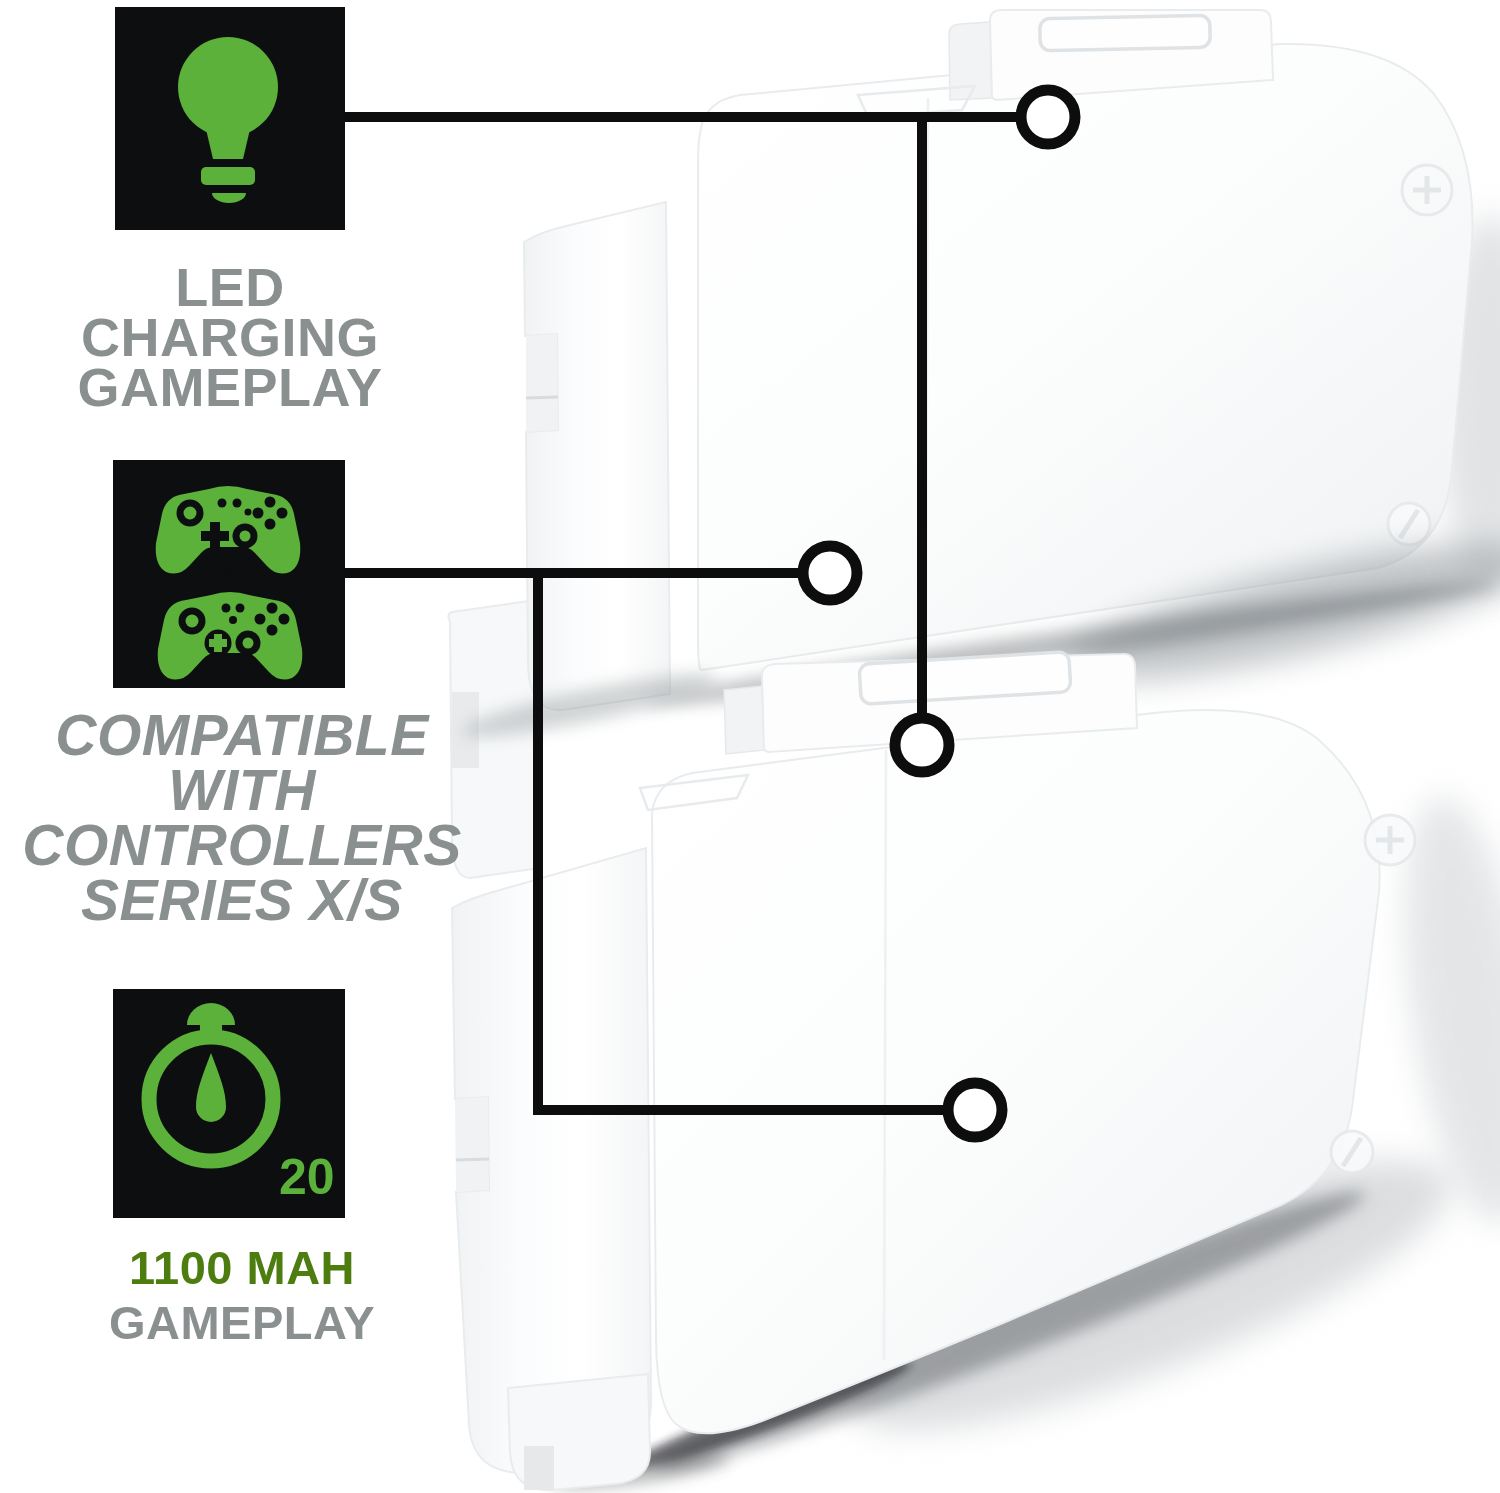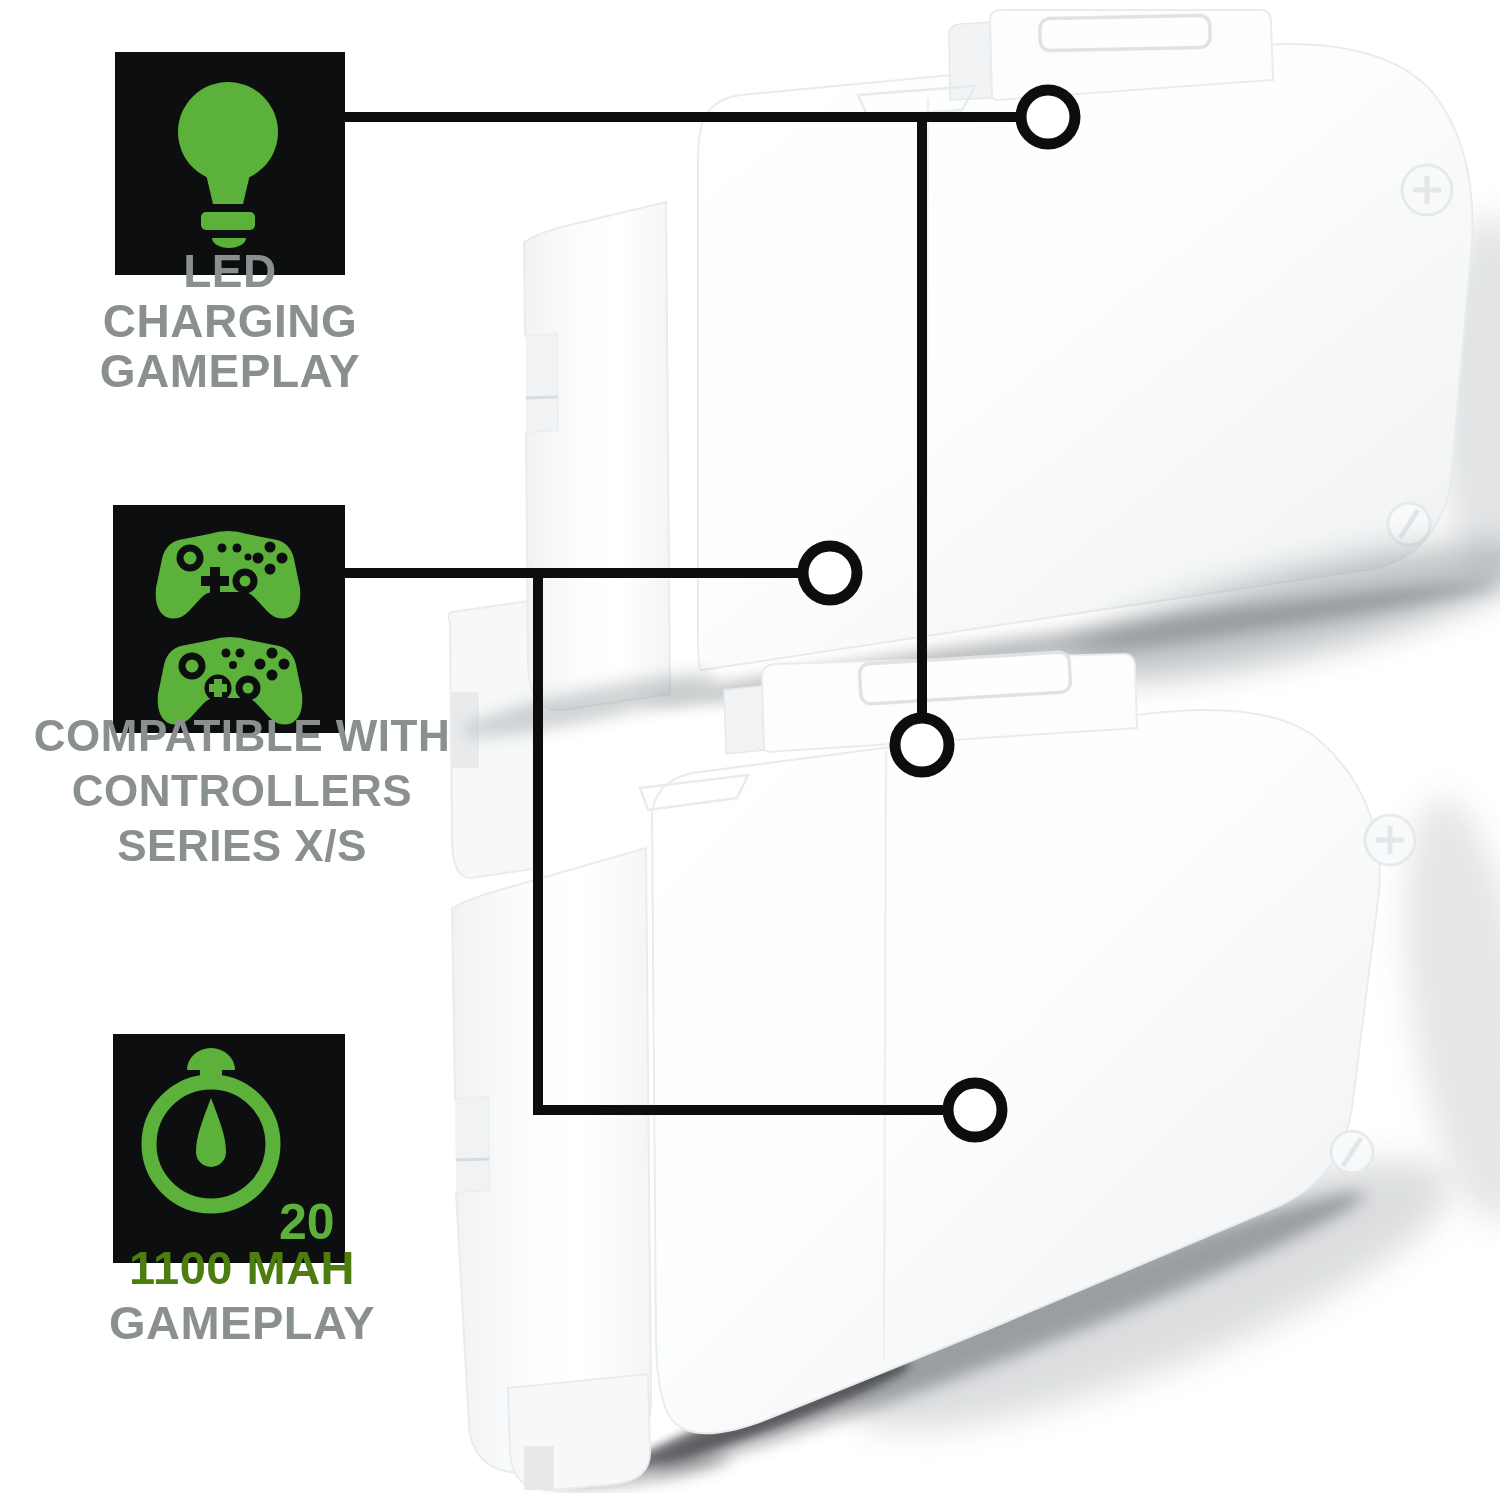--- a/index.html
+++ b/index.html
@@ -1,24 +1,24 @@
 <!DOCTYPE html>
 <html><head>
 <meta charset="utf-8">
 <style>
   html,body{margin:0;padding:0;background:#ffffff;}
   .canvas{position:relative;width:1500px;height:1493px;background:#ffffff;overflow:hidden;
           font-family:"Liberation Sans","DejaVu Sans",sans-serif;}
   .scene{position:absolute;left:0;top:0;}
   .feature{position:absolute;}
-  .iconbox{position:absolute;background:#0d0e0f;margin-top:45px;}
+  .iconbox{position:absolute;background:#0d0e0f;}
   .iconbox svg{display:block;}
   .caption{position:absolute;text-align:center;font-weight:700;color:#8a8f90;letter-spacing:.5px;}
-  .cap-led{left:30px;top:246px;width:400px;font-size:46px;line-height:50px;}
-  .cap-compat{left:12px;top:708px;width:460px;font-size:44px;line-height:55px;}
+  .cap-led{left:30px;top:262px;width:400px;font-size:54px;line-height:50px;}
+  .cap-compat{left:12px;top:708px;width:460px;font-size:57px;line-height:55px;font-style:italic;}
   .cap-batt{left:12px;top:1240px;width:460px;font-size:47px;line-height:55px;}
   .caption .green{color:#4d7c0f;}
   .box-led{left:115px;top:7px;width:230px;height:223px;}
   .box-compat{left:113px;top:460px;width:232px;height:228px;}
   .box-batt{left:113px;top:989px;width:232px;height:229px;}
   .badge20{font-weight:700;}
 </style>
 </head>
 <body>
 

